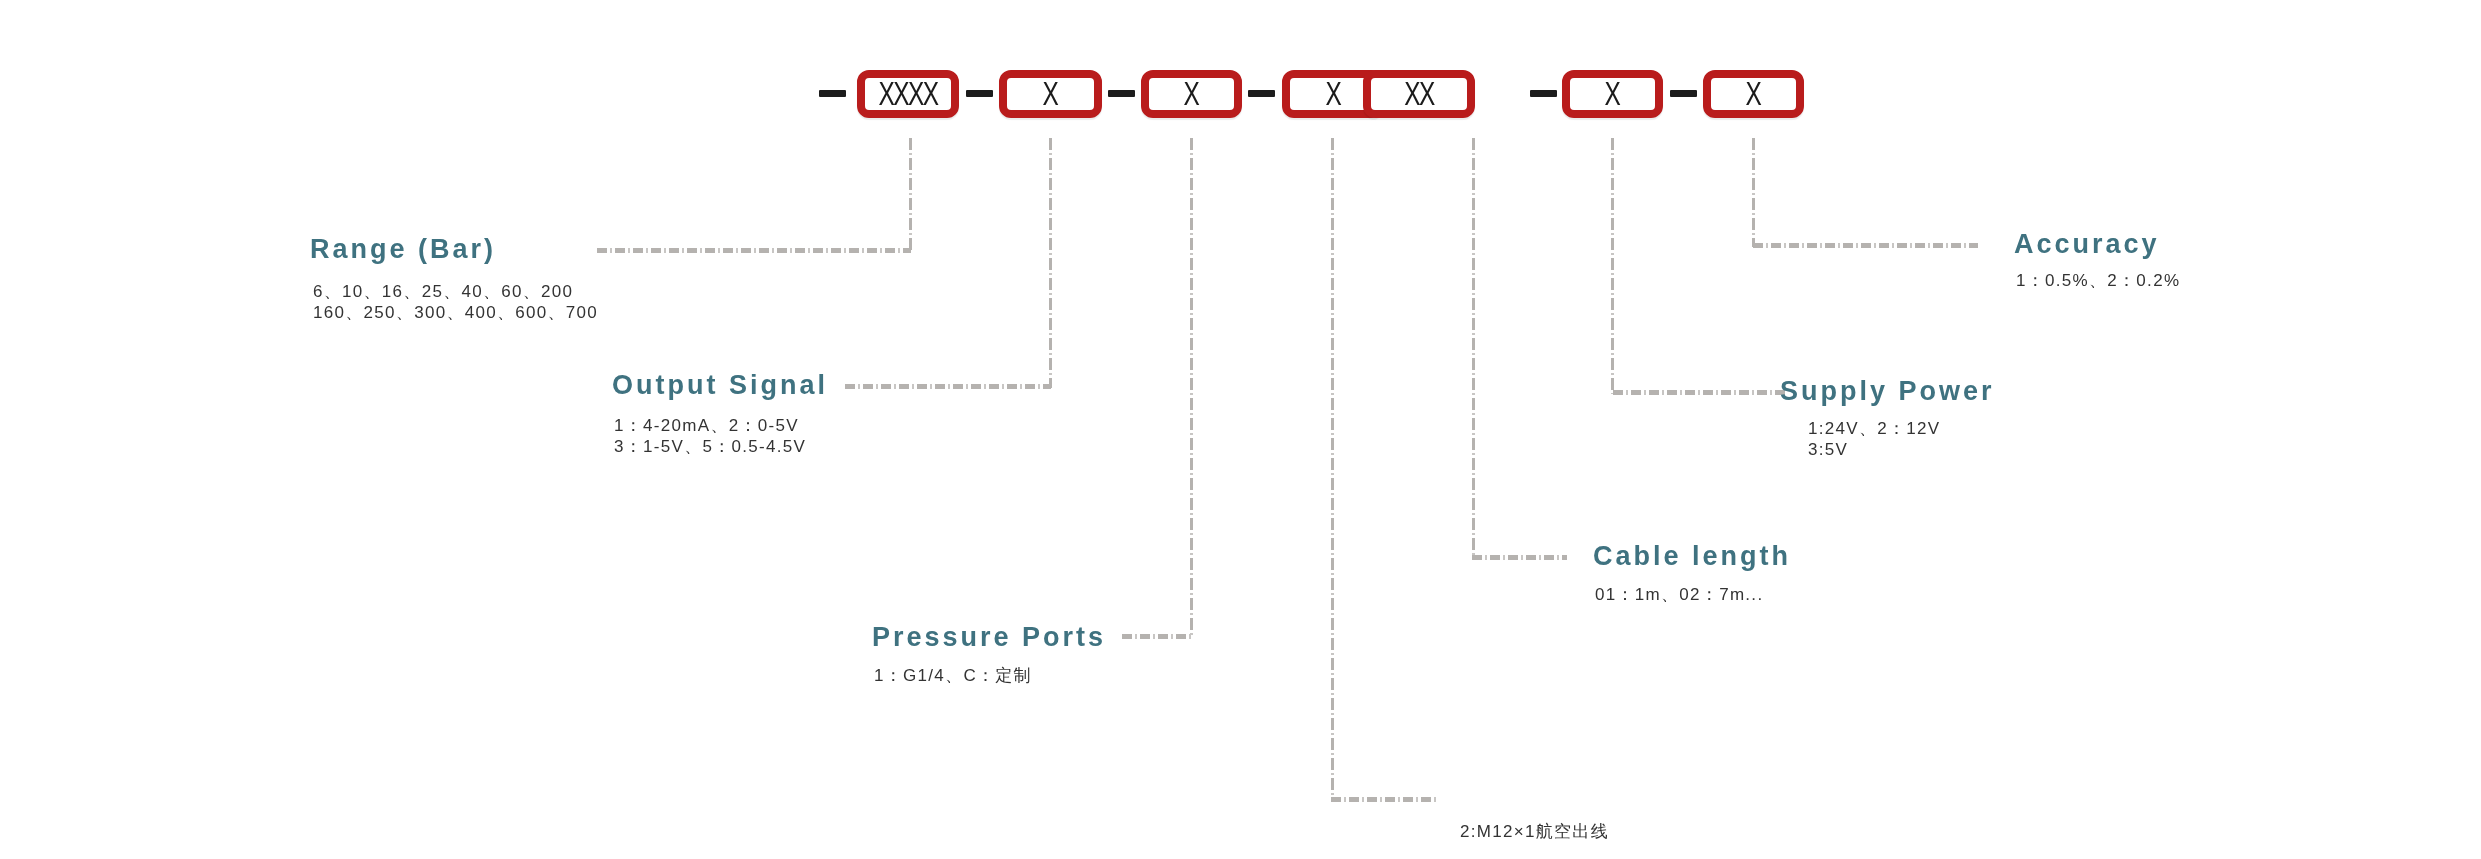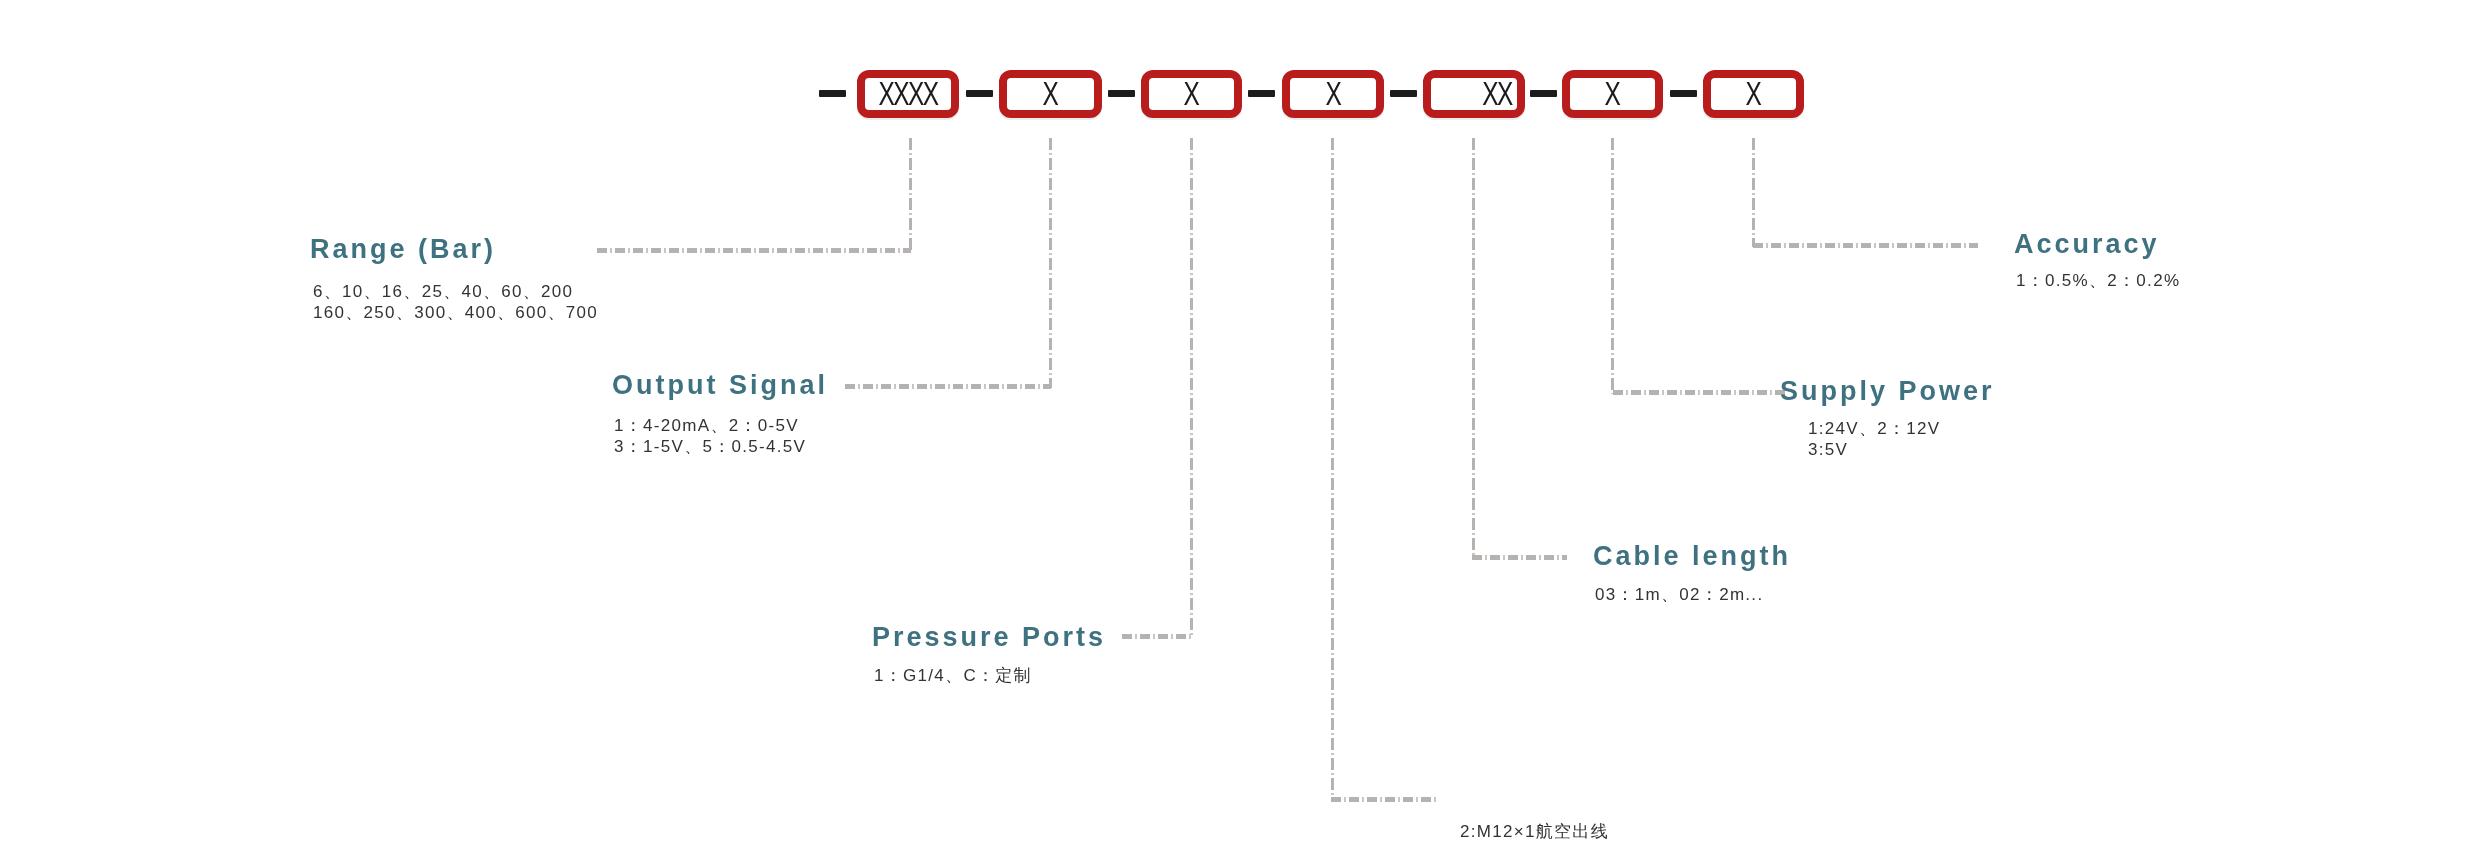--- a/index.html
+++ b/index.html
@@ -101,21 +101,21 @@
   </div>
   <div class="seg-dash" style="left:1108px;"></div>
   <div class="seg-box" style="left:1141px; width:101px;">
     <span>X</span>
   </div>
   <div class="seg-dash" style="left:1248px;"></div>
   <div class="seg-box" style="left:1282px; width:102px;">
     <span>X</span>
   </div>
   <div class="seg-dash" style="left:1390px;"></div>
-  <div class="seg-box" style="left:1423px; width:102px;justify-content:flex-end;">
+  <div class="seg-box" style="left:1363px; width:112px;">
     <span>XX</span>
   </div>
   <div class="seg-dash" style="left:1530px;"></div>
   <div class="seg-box" style="left:1562px; width:101px;">
     <span>X</span>
   </div>
   <div class="seg-dash" style="left:1670px;"></div>
   <div class="seg-box" style="left:1703px; width:101px;">
     <span>X</span>
   </div>
@@ -152,21 +152,21 @@
   <div class="field-values" style="left:874px; top:665px;">
     <div>1：G1/4、C：定制</div>
   </div>
 
   <div class="field-values" style="left:1460px; top:821px;">
     <div>2:M12×1航空出线</div>
   </div>
 
   <div class="field-label" style="left:1593px; top:541px;">Cable length</div>
   <div class="field-values" style="left:1595px; top:584px;">
-    <div>03：1m、02：2m...</div>
+    <div>01：1m、02：7m...</div>
   </div>
 
   <div class="field-label" style="left:1780px; top:376px;">Supply Power</div>
   <div class="field-values" style="left:1808px; top:418px;">
     <div>1:24V、2：12V</div>
     <div>3:5V</div>
   </div>
 
   <div class="field-label" style="left:2014px; top:229px;">Accuracy</div>
   <div class="field-values" style="left:2016px; top:270px;">

